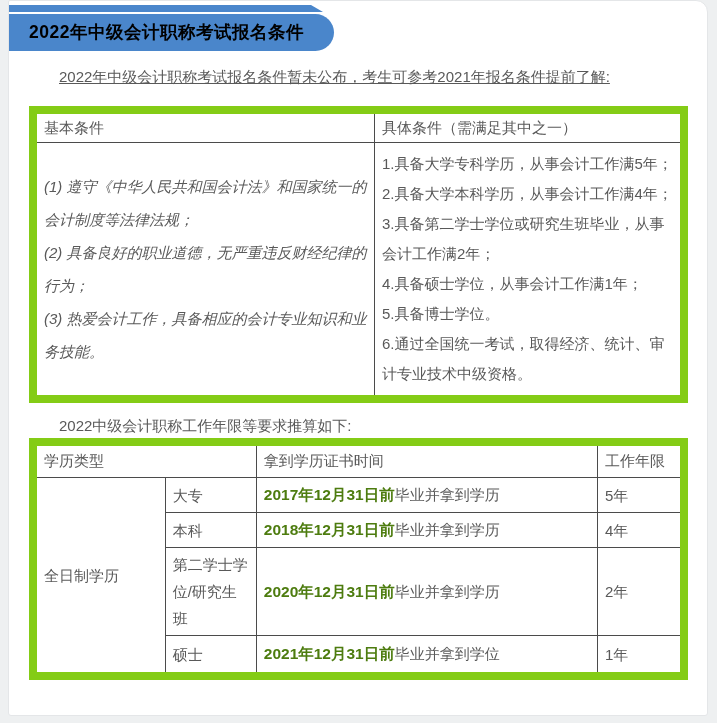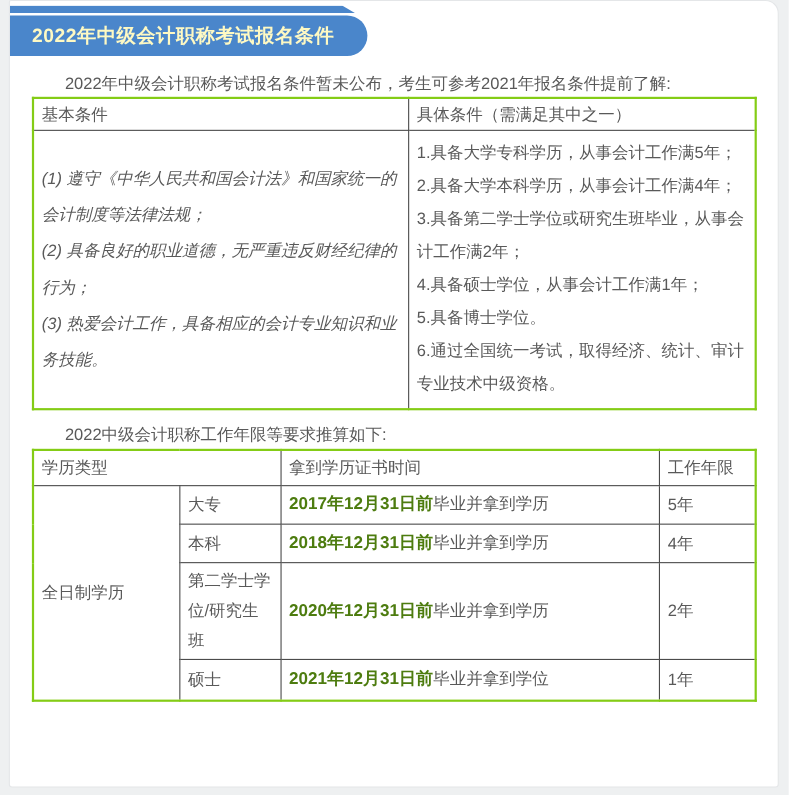--- a/index.html
+++ b/index.html
@@ -20,31 +20,31 @@
   .accent-bar{
     position:absolute;left:0;top:4px;
     width:314px;height:7px;
     background:#4a86cb;
     clip-path:polygon(0 0,calc(100% - 12px) 0,100% 100%,0 100%);
   }
   .title-badge{
     position:absolute;left:0;top:13px;
     height:37px;line-height:37px;
     padding:0 30px 0 20px;
-    background:#4a86cb;color:#fef9c3;
+    background:#4a86cb;color:#000000;
     font-size:17.5px;font-weight:bold;letter-spacing:0.5px;
     border-radius:0 21px 21px 0;
     white-space:nowrap;
   }
   .content{padding:64px 19px 0 20px;font-size:15px;}
   p{margin:0;}
-  .intro{margin:0 0 0;line-height:1.55;text-indent:2em;}
+  .intro{margin:0 0 18px;line-height:1.55;text-indent:2em;text-decoration:underline;}
 
   table{width:100%;border-collapse:collapse;color:#595959;font-size:15px;table-layout:fixed;}
-  .t1,.t2{border:2px solid #84cc16;}
+  .t1,.t2{border:8px solid #84cc16;}
   .t1 th,.t1 td,.t2 th,.t2 td{
     border:1px solid #4b4b4b;
     font-weight:normal;text-align:left;
     vertical-align:middle;
     padding:3px 7px;
     word-break:break-all;
   }
   .t1 th{height:22px;}
   .t1 .basic-col{width:49.6%;}
   .t1 td{padding:6px 7px;}

